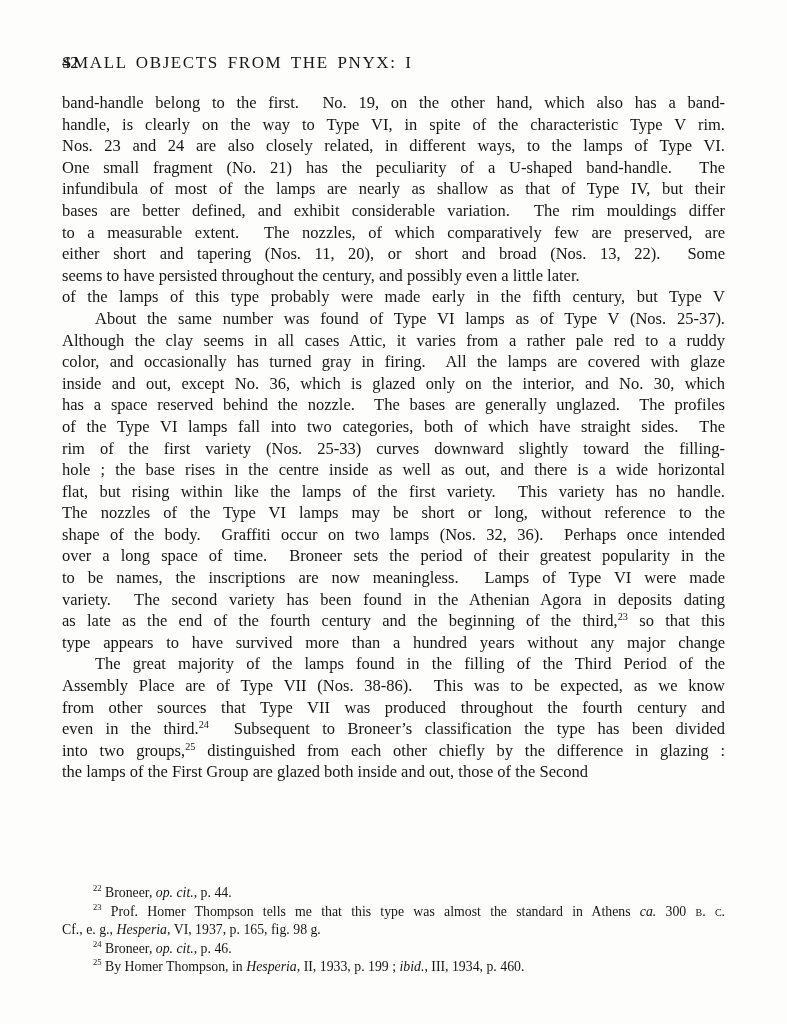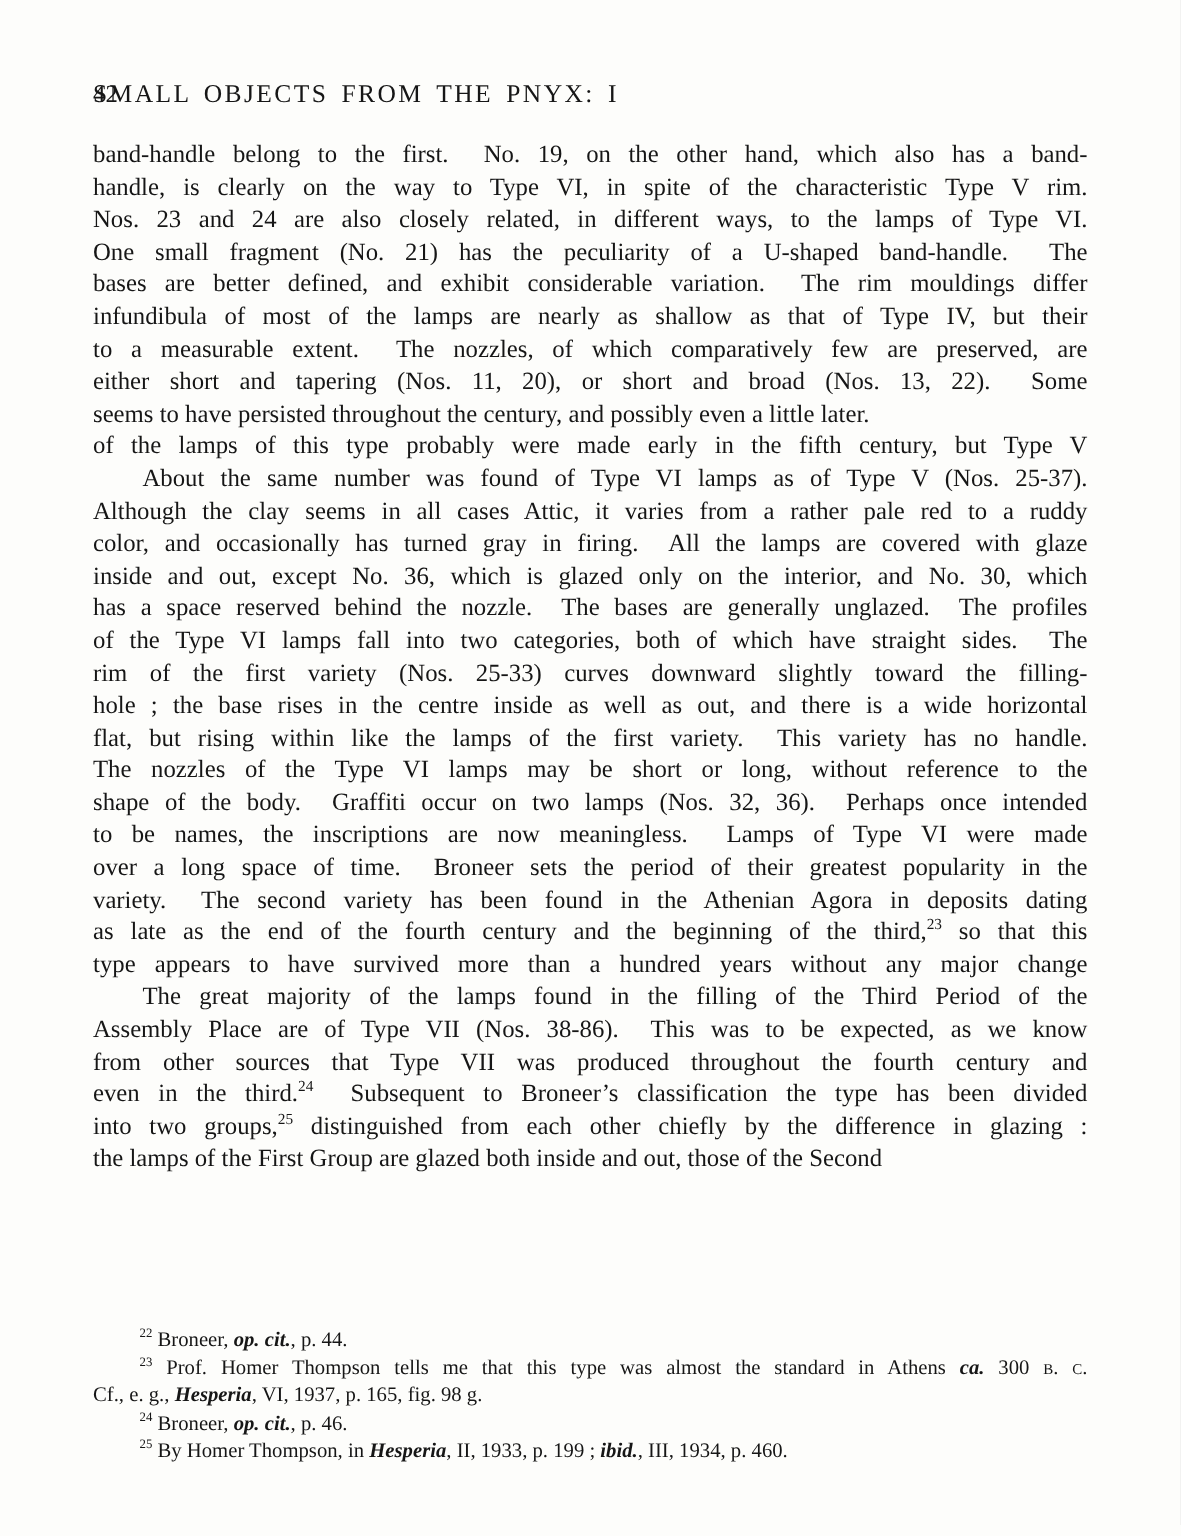--- a/index.html
+++ b/index.html
@@ -60,58 +60,58 @@
   .footnotes .line {
     font-size: 13.8px;
     line-height: 18.5px;
   }
   .footnotes .line.indent { text-indent: 31px; }
   sup {
     font-size: 0.62em;
     line-height: 0;
     vertical-align: super;
   }
-  i { font-style: italic; font-weight: bold; }
+  i { font-style: italic; }
   .sc { font-variant: small-caps; }
 </style>
 </head>
 <body>
 
 <div class="page">
   <div class="header">
     <span class="page-num">42</span>
     <div class="running-title">SMALL OBJECTS FROM THE PNYX: I</div>
   </div>
   <div class="body-text">
       <div class="paragraph">
         <div class="line">band-handle belong to the first.&nbsp; No. 19, on the other hand, which also has a band-</div>
         <div class="line">handle, is clearly on the way to Type VI, in spite of the characteristic Type V rim.</div>
         <div class="line">Nos. 23 and 24 are also closely related, in different ways, to the lamps of Type VI.</div>
         <div class="line">One small fragment (No. 21) has the peculiarity of a U-shaped band-handle.&nbsp; The</div>
+        <div class="line">infundibula of most of the lamps are nearly as shallow as that of Type IV, but their</div>
         <div class="line">bases are better defined, and exhibit considerable variation.&nbsp; The rim mouldings differ</div>
-        <div class="line">infundibula of most of the lamps are nearly as shallow as that of Type IV, but their</div>
         <div class="line">to a measurable extent.&nbsp; The nozzles, of which comparatively few are preserved, are</div>
         <div class="line">either short and tapering (Nos. 11, 20), or short and broad (Nos. 13, 22).&nbsp; Some</div>
         <div class="line last">seems to have persisted throughout the century, and possibly even a little later.</div>
         <div class="line">of the lamps of this type probably were made early in the fifth century, but Type V</div>
       </div>
       <div class="paragraph">
         <div class="line indent">About the same number was found of Type VI lamps as of Type V (Nos. 25-37).</div>
         <div class="line">Although the clay seems in all cases Attic, it varies from a rather pale red to a ruddy</div>
         <div class="line">color, and occasionally has turned gray in firing.&nbsp; All the lamps are covered with glaze</div>
         <div class="line">inside and out, except No. 36, which is glazed only on the interior, and No. 30, which</div>
         <div class="line">has a space reserved behind the nozzle.&nbsp; The bases are generally unglazed.&nbsp; The profiles</div>
         <div class="line">of the Type VI lamps fall into two categories, both of which have straight sides.&nbsp; The</div>
         <div class="line">rim of the first variety (Nos. 25-33) curves downward slightly toward the filling-</div>
         <div class="line">hole ; the base rises in the centre inside as well as out, and there is a wide horizontal</div>
         <div class="line">flat, but rising within like the lamps of the first variety.&nbsp; This variety has no handle.</div>
         <div class="line">The nozzles of the Type VI lamps may be short or long, without reference to the</div>
         <div class="line">shape of the body.&nbsp; Graffiti occur on two lamps (Nos. 32, 36).&nbsp; Perhaps once intended</div>
+        <div class="line">over a long space of time.&nbsp; Broneer sets the period of their greatest popularity in the</div>
         <div class="line">to be names, the inscriptions are now meaningless.&nbsp; Lamps of Type VI were made</div>
-        <div class="line">over a long space of time.&nbsp; Broneer sets the period of their greatest popularity in the</div>
         <div class="line">variety.&nbsp; The second variety has been found in the Athenian Agora in deposits dating</div>
         <div class="line">as late as the end of the fourth century and the beginning of the third,<sup>23</sup> so that this</div>
         <div class="line">type appears to have survived more than a hundred years without any major change</div>
       </div>
       <div class="paragraph">
         <div class="line indent">The great majority of the lamps found in the filling of the Third Period of the</div>
         <div class="line">Assembly Place are of Type VII (Nos. 38-86).&nbsp; This was to be expected, as we know</div>
         <div class="line">from other sources that Type VII was produced throughout the fourth century and</div>
         <div class="line">even in the third.<sup>24</sup>&nbsp; Subsequent to Broneer’s classification the type has been divided</div>
         <div class="line">into two groups,<sup>25</sup> distinguished from each other chiefly by the difference in glazing :</div>

